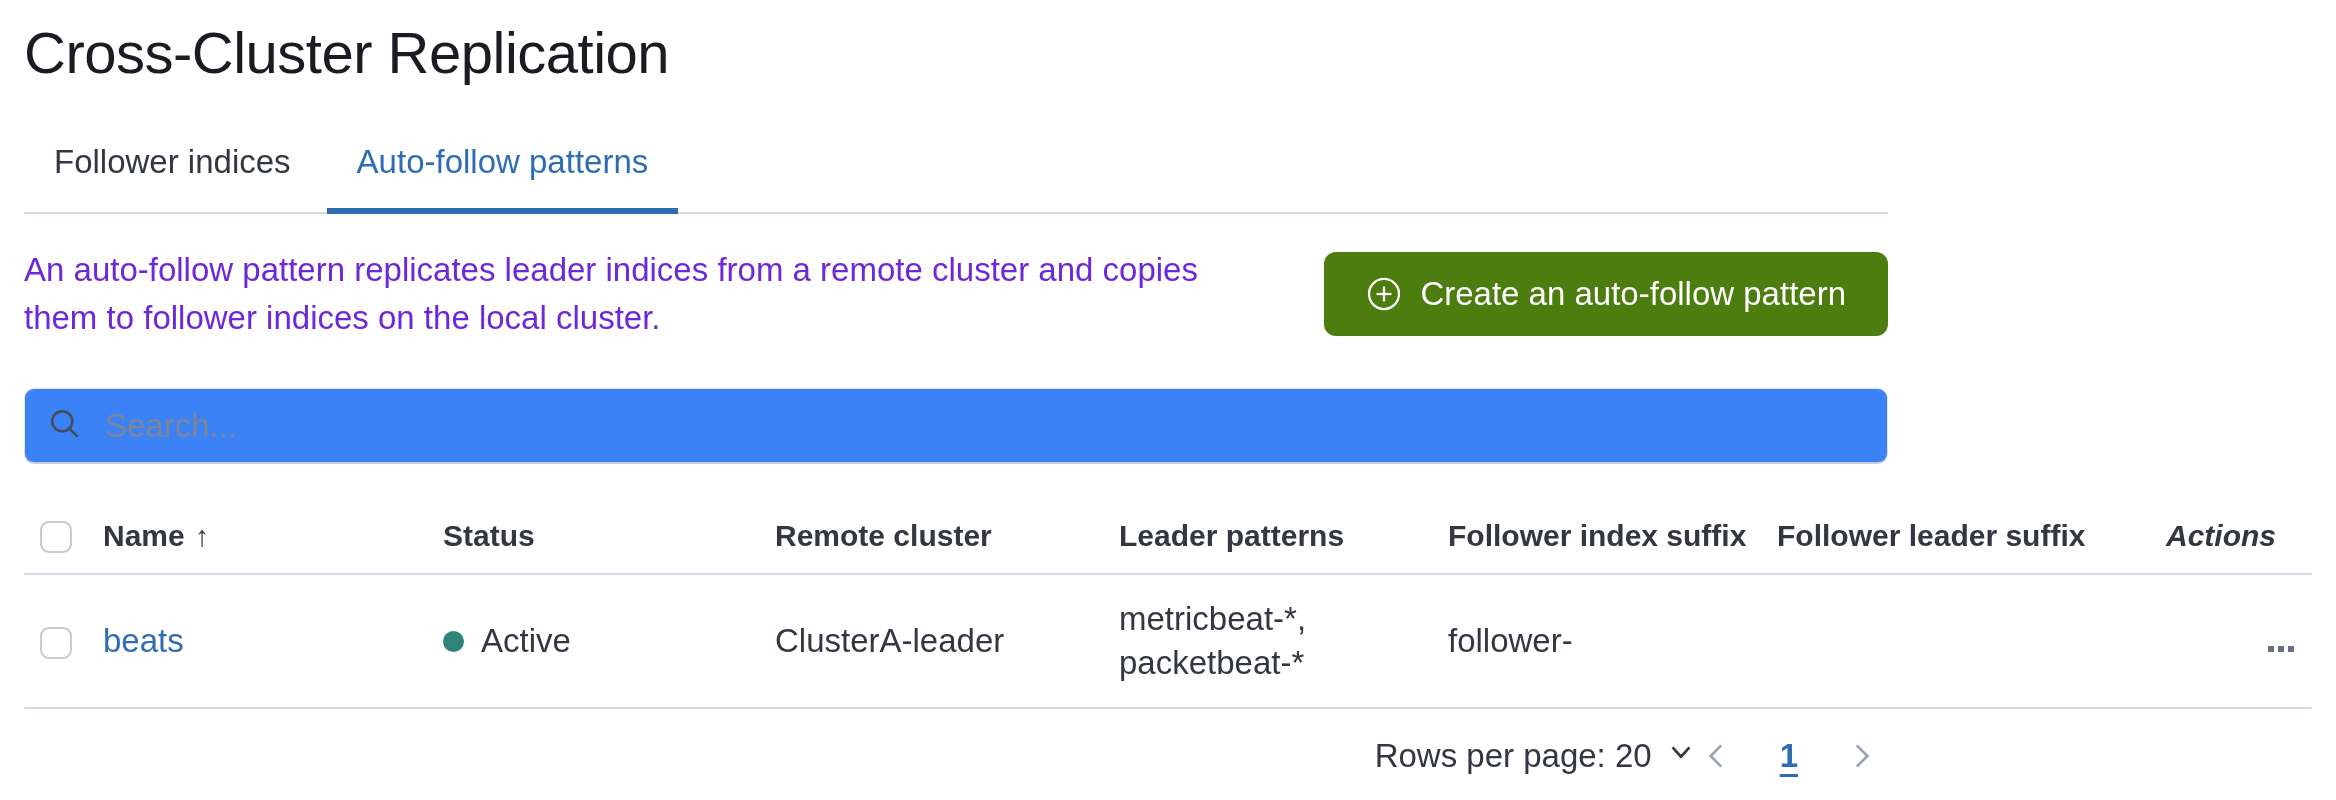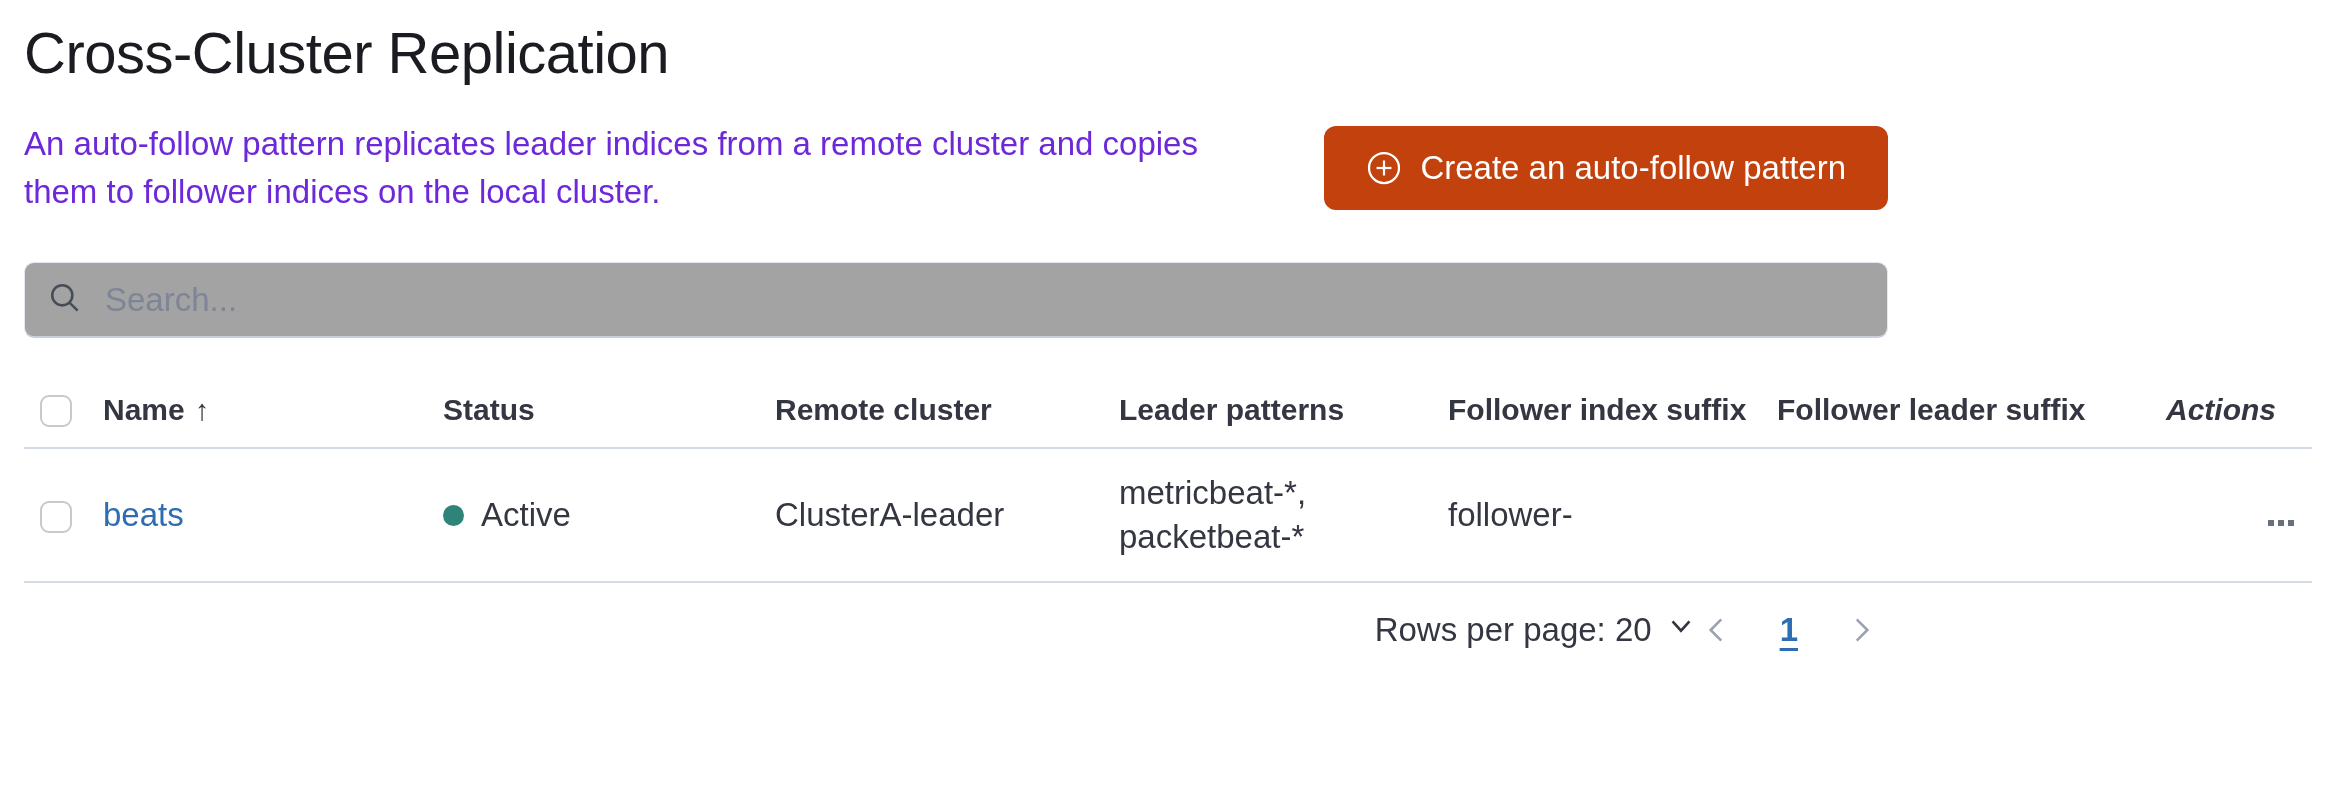--- a/index.html
+++ b/index.html
@@ -43,33 +43,33 @@
     gap: 48px;
   }
   .page-description {
     margin: 0; max-width: 1720px;
     font-size: 33px; line-height: 48px; color: #6d28d9;
   }
   .primary-button {
     flex: 0 0 auto;
     display: inline-flex; align-items: center; gap: 18px;
     height: 84px; padding: 0 42px;
-    background: #c2410c; color: #ffffff;
+    background: #4d7c0f; color: #ffffff;
     border: none; border-radius: 12px;
     font-family: "Liberation Sans", sans-serif;
     font-size: 33px; font-weight: 400; cursor: pointer;
   }
   .primary-button svg { display: block; }
 
   
   .search-bar {
     margin-top: 46px; height: 76px;
     display: flex; align-items: center; gap: 22px;
     padding: 0 22px;
-    background: #a3a3a3;
+    background: #3b82f6;
     border: 1px solid #e3e6ef;
     border-bottom: 2px solid #c9cfda;
     border-radius: 10px;
   }
   .search-bar input {
     flex: 1; border: none; outline: none; background: transparent;
     font-family: "Liberation Sans", sans-serif;
     font-size: 33px; color: #343741; padding: 0;
   }
   .search-bar input::placeholder { color: #7d8596; }
@@ -149,20 +149,24 @@
     text-decoration-thickness: 3px; cursor: pointer;
   }
 </style>
 </head>
 <body>
 
 <div class="page">
 
   <h1 class="page-title">Cross-Cluster Replication</h1>
 
+  <div class="tab-bar">
+    <div class="tab">Follower indices</div>
+    <div class="tab active">Auto-follow patterns</div>
+  </div>
 
   <div class="intro-row">
     <p class="page-description">An auto-follow pattern replicates leader indices from a remote cluster and copies them to follower indices on the local cluster.</p>
     <button class="primary-button">
       <span>
         <svg width="36" height="36" viewBox="0 0 24 24" fill="none">
           <circle cx="12" cy="12" r="10" stroke="#ffffff" stroke-width="1.5"></circle>
           <line x1="12" y1="7" x2="12" y2="17" stroke="#ffffff" stroke-width="1.5"></line>
           <line x1="7" y1="12" x2="17" y2="12" stroke="#ffffff" stroke-width="1.5"></line>
         </svg>

